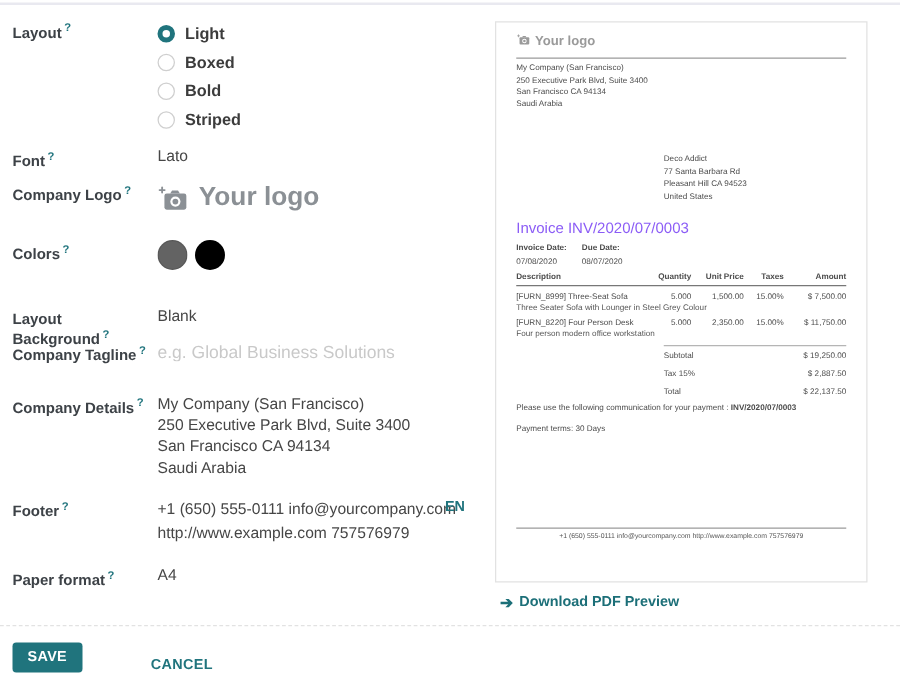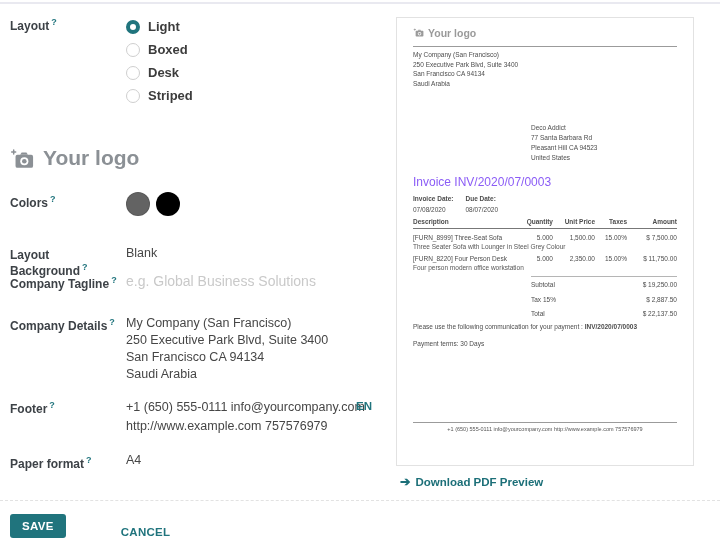--- a/index.html
+++ b/index.html
@@ -81,31 +81,36 @@
       <div class="opt">
         <span class="radio checked"></span>
         <span class="lab">Light</span>
       </div>
       <div class="opt">
         <span class="radio"></span>
         <span class="lab">Boxed</span>
       </div>
       <div class="opt">
         <span class="radio"></span>
-        <span class="lab">Desk</span>
+        <span class="lab">Bold</span>
       </div>
       <div class="opt">
         <span class="radio"></span>
         <span class="lab">Striped</span>
       </div>
     </div>
   </div>
 
+  <div class="row" style="top:118px">
+    <div class="lbl"><span>Font</span><sup class="help">?</sup></div>
+    <div class="ctl">Lato</div>
+  </div>
 
   <div class="row" style="top:145px">
+    <div class="lbl"><span>Company Logo</span><sup class="help">?</sup></div>
     <div class="ctl logo-ctl">
       <span>
         <svg width="24" height="21" viewBox="0 0 26 22" fill="#8b9095" xmlns="http://www.w3.org/2000/svg">
           <rect x="1" y="3.2" width="6" height="1.6" rx="0.8"></rect>
           <rect x="3.2" y="1" width="1.6" height="6" rx="0.8"></rect>
           <path d="M11 7l1.6-2.6h5.2L19.4 7z"></path>
           <rect x="6" y="7" width="19" height="14" rx="2"></rect>
           <circle cx="15.5" cy="14" r="4.4" fill="#ffffff"></circle>
           <circle cx="15.5" cy="14" r="2.5"></circle>
         </svg>

